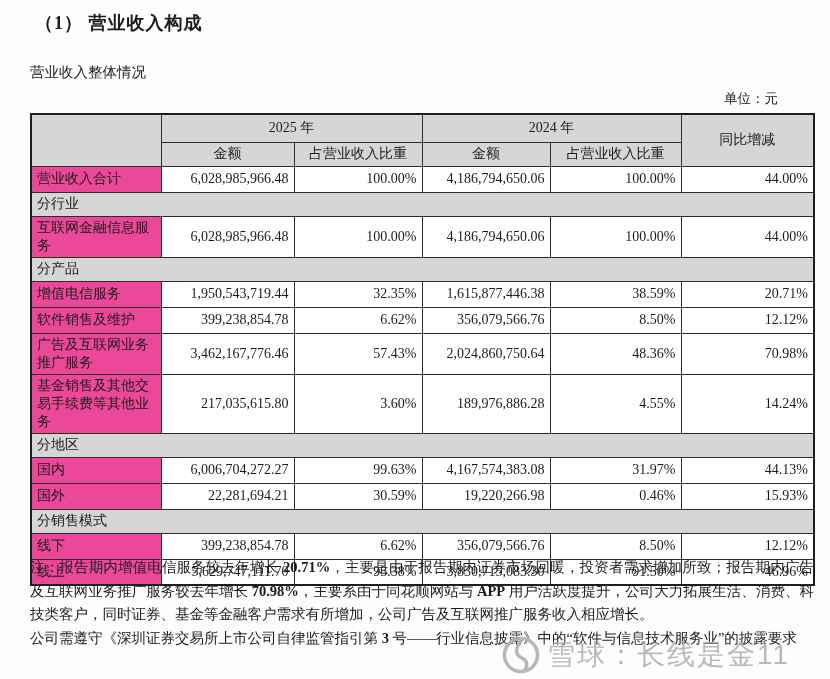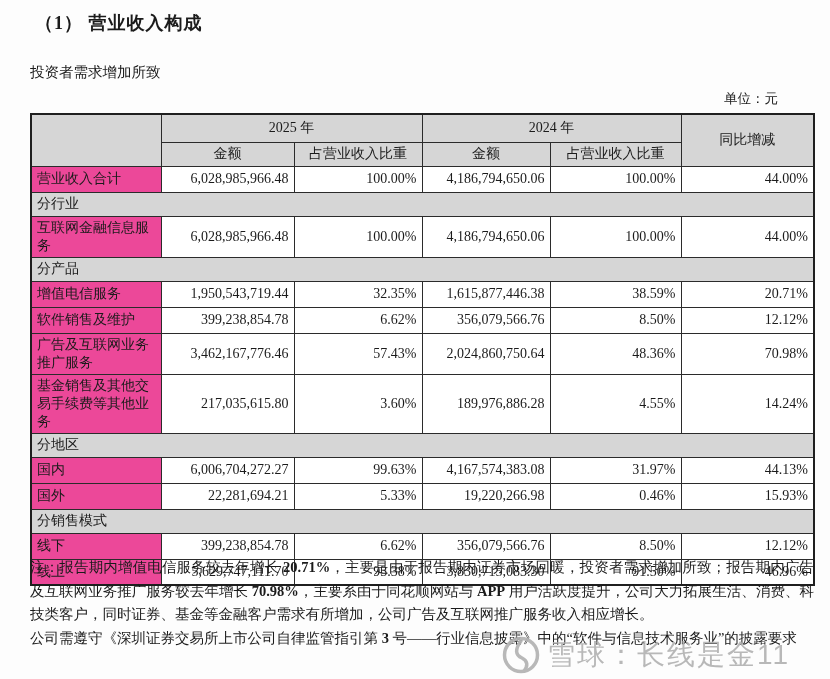--- a/index.html
+++ b/index.html
@@ -63,21 +63,21 @@
     pointer-events: none;
   }
   .watermark svg { display: block; }
 </style>
 </head>
 <body>
 
 <div class="page">
 
   <div class="doc-title">（1） 营业收入构成</div>
-  <div class="doc-subtitle">投资者需求增加所致</div>
+  <div class="doc-subtitle">营业收入整体情况</div>
   <div class="unit-label">单位：元</div>
 
   <table class="revenue">
     <colgroup>
       <col style="width:130px">
         <col style="width:133px">
         <col style="width:128px">
       <col style="width:128px">
         <col style="width:131px">
         <col style="width:133px">
@@ -158,21 +158,21 @@
           <td class="label-cell">国内</td>
           <td class="num-cell">6,006,704,272.27</td>
           <td class="num-cell">99.63%</td>
           <td class="num-cell">4,167,574,383.08</td>
           <td class="num-cell">31.97%</td>
           <td class="num-cell">44.13%</td>
         </tr>
         <tr>
           <td class="label-cell">国外</td>
           <td class="num-cell">22,281,694.21</td>
-          <td class="num-cell">5.33%</td>
+          <td class="num-cell">30.59%</td>
           <td class="num-cell">19,220,266.98</td>
           <td class="num-cell">0.46%</td>
           <td class="num-cell">15.93%</td>
         </tr>
         <tr>
           <td colspan="6" class="section-cell">分销售模式</td>
         </tr>
         <tr>
           <td class="label-cell">线下</td>
           <td class="num-cell">399,238,854.78</td>

